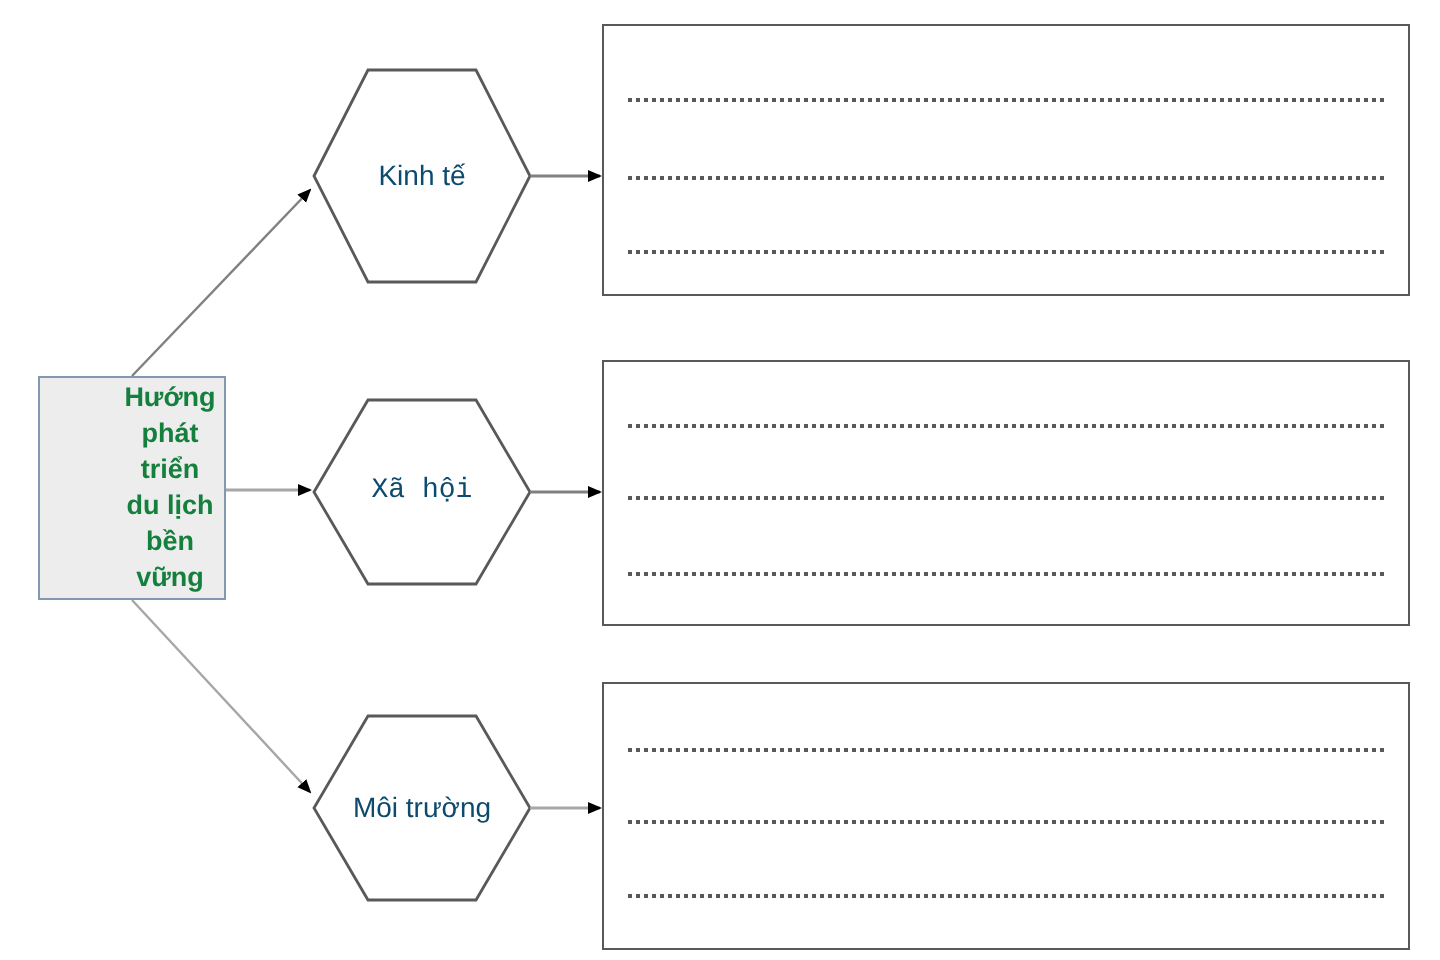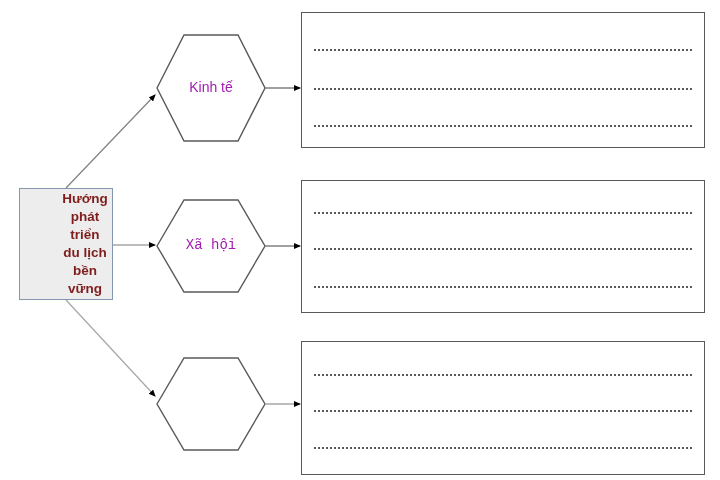--- a/index.html
+++ b/index.html
@@ -38,32 +38,32 @@
     box-sizing: border-box;
     display: flex;
     align-items: center;
     justify-content: center;
     text-align: center;
   }
   .root-box-label {
     font-size: 13.5px;
     font-weight: bold;
     line-height: 1.33;
-    color: #7f1d1d;
+    color: #15803d;
     padding: 0 3px;
     margin-left: 38px;
   }
   
   .hex-label {
     position: absolute;
     width: 108px;
     text-align: center;
     font-size: 14px;
     line-height: 1.24;
-    color: #a21caf;
+    color: #0c4a6e;
     transform: translateY(-50%);
   }
   .hex-label-1 { left: 157px; top: 88px; }
   .hex-label-2 { left: 157px; top: 246px; font-family: Liberation Mono, monospace; }
   .hex-label-3 { left: 157px; top: 404px; }
   
   .answer-box {
     position: absolute;
     left: 301px;
     width: 404px;
@@ -114,20 +114,21 @@
   </svg>
 
   <div class="root-box">
     <span class="root-box-label">Hướng phát triển du lịch bền vững</span>
   </div>
 
   <div class="hex-label hex-label-1">Kinh tế</div>
 
   <div class="hex-label hex-label-2">Xã hội</div>
 
+  <div class="hex-label hex-label-3">Môi trường</div>
 
   <div class="answer-box answer-box-1">
     <div class="write-line" style="top:36px"></div>
     <div class="write-line" style="top:75px"></div>
     <div class="write-line" style="top:112px"></div>
   </div>
 
   <div class="answer-box answer-box-2">
     <div class="write-line" style="top:31px"></div>
     <div class="write-line" style="top:67px"></div>

